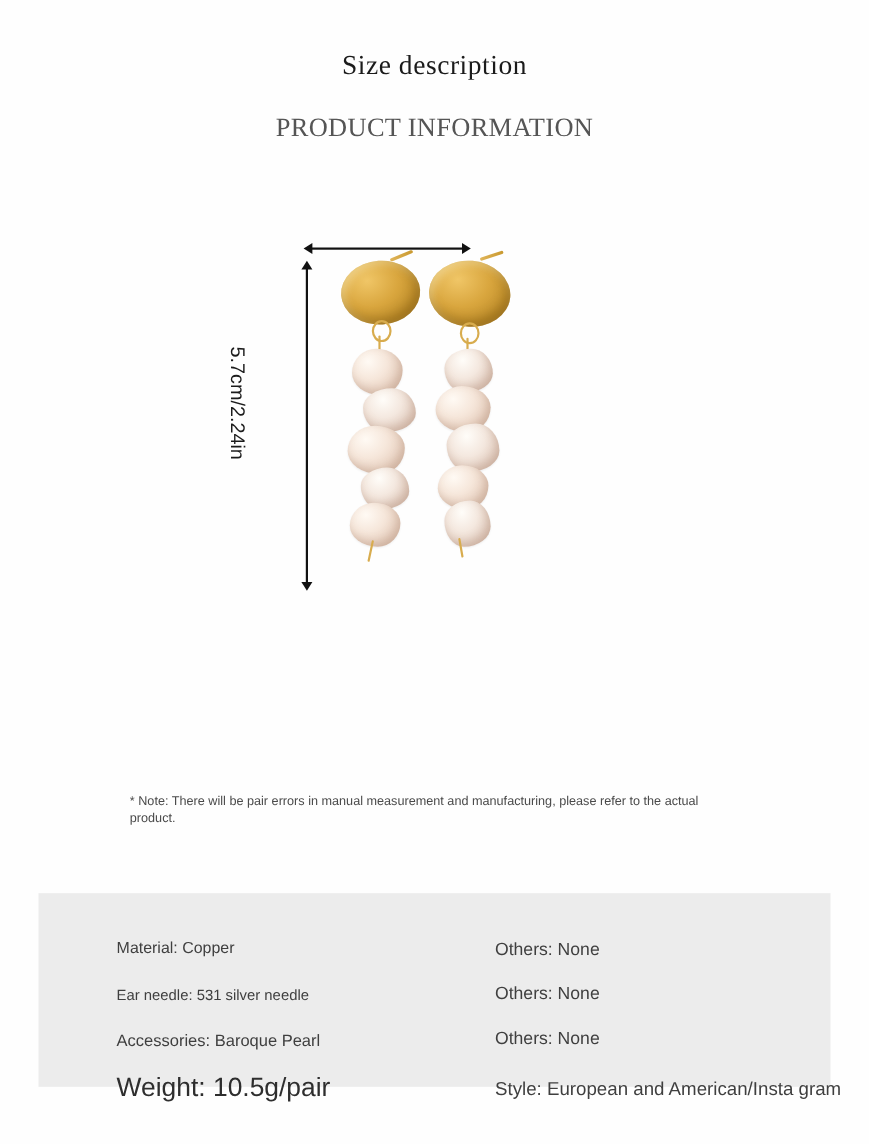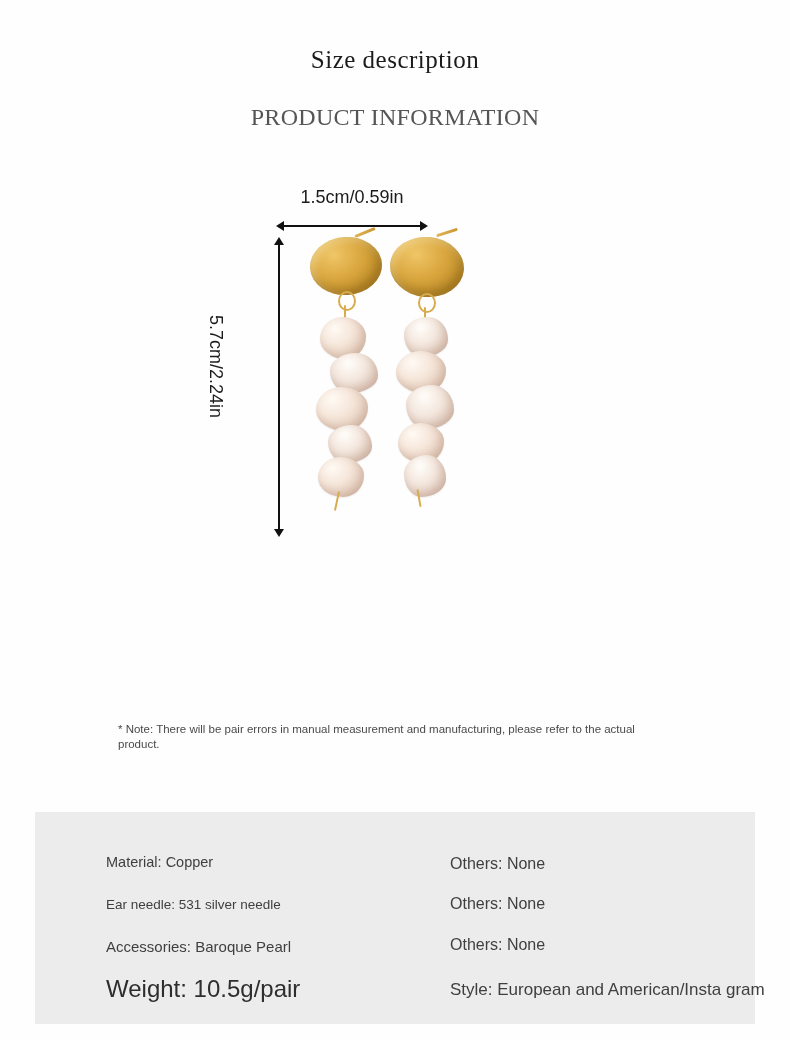--- a/index.html
+++ b/index.html
@@ -204,21 +204,21 @@
     line-height: 15px;
     color: #4a4a4a;
   }
 
   
   .spec-panel {
     position: absolute;
     left: 35px;
     top: 812px;
     width: 720px;
-    height: 212px;
+    height: 176px;
     background: #ececec;
   }
   .spec-col {
     position: absolute;
     top: 0;
     height: 228px;
   }
   .spec-col.left { left: 36px; width: 330px; }
   .spec-col.right { left: 380px; width: 330px; }
 
@@ -241,21 +241,20 @@
 </head>
 <body>
 
 <div class="page">
 
   <div class="title-main">Size description</div>
   <div class="title-sub">PRODUCT INFORMATION</div>
 
   <div class="diagram">
 
-    <div class="dim-top-label">1.5cm/0.59in</div>
 
     <div class="arrow-h">
       <div class="head-l"></div>
       <div class="bar"></div>
       <div class="head-r"></div>
     </div>
 
     <div class="arrow-v">
       <div class="head-t"></div>
       <div class="bar"></div>

